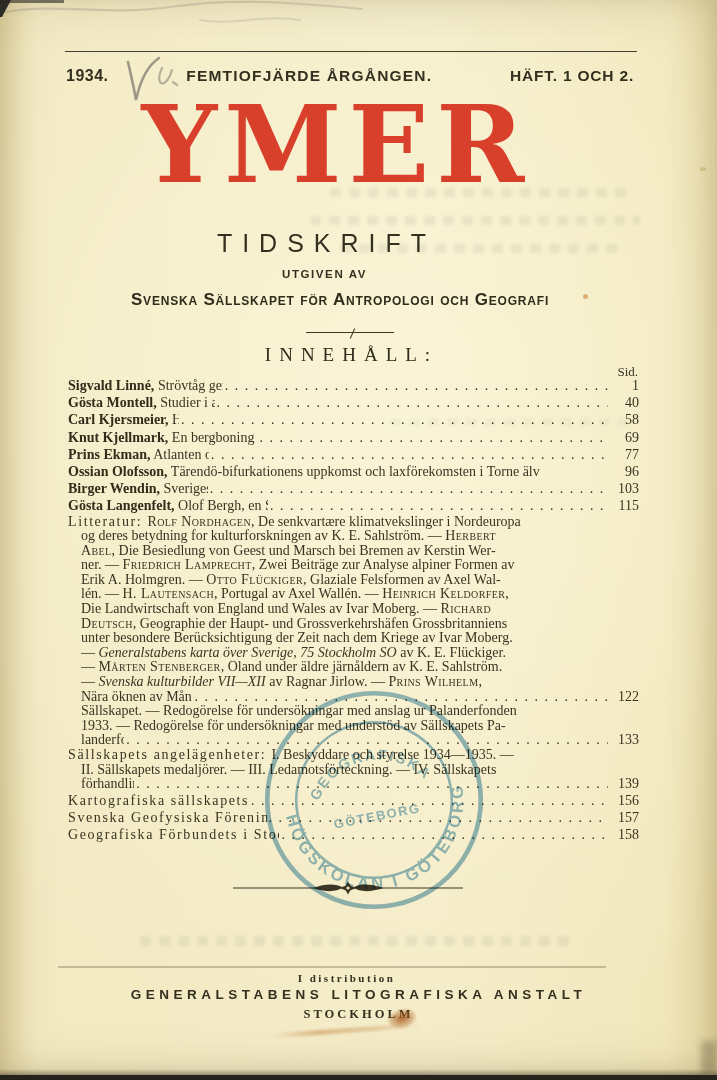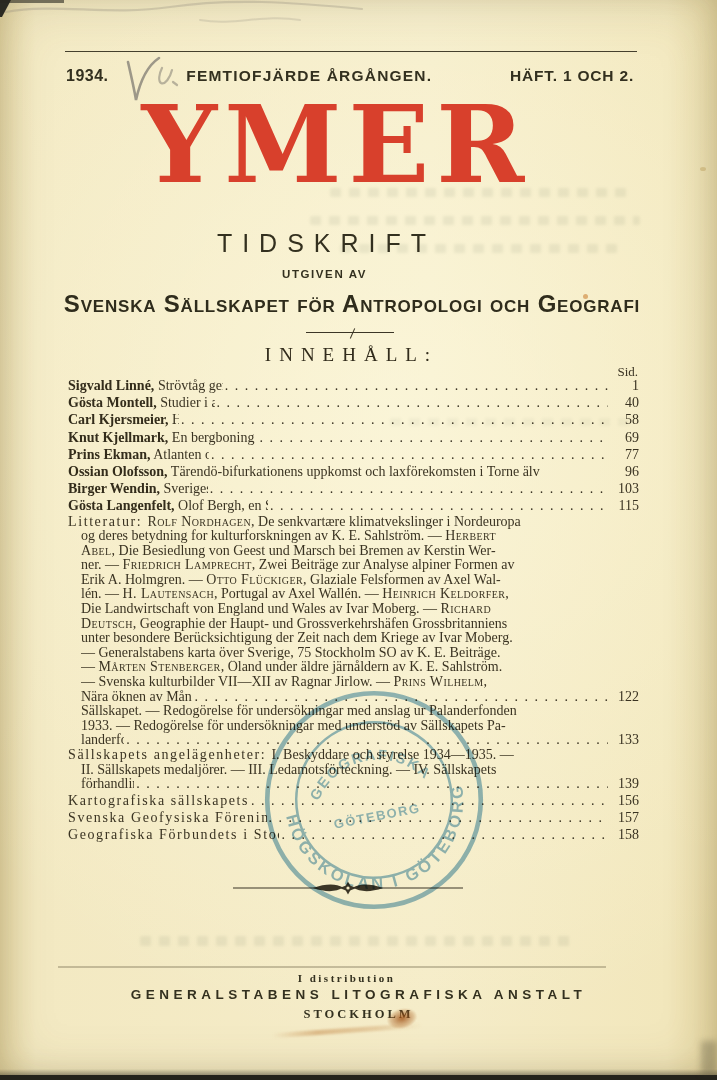--- a/index.html
+++ b/index.html
@@ -20,38 +20,38 @@
   .hdr-issue{font-size:15.5px;letter-spacing:.8px;}
   .header-rule{position:absolute;top:51px;left:65px;width:572px;height:0;border-top:1.6px solid #45402d;}
   
   .y-title{position:absolute;top:92px;left:-22px;width:717px;text-align:center;
     font-family:"DejaVu Serif","Liberation Serif",serif;font-weight:bold;font-size:106px;line-height:1;
     color:#d8402c;letter-spacing:7px;white-space:nowrap;}
   .subtitle{position:absolute;top:229px;left:-32px;width:717px;text-align:center;
     font-family:"Liberation Sans",sans-serif;font-weight:400;font-size:25px;letter-spacing:10px;color:#33301f;white-space:nowrap;}
   .published-by{position:absolute;top:268px;left:-34px;width:717px;text-align:center;
     font-family:"Liberation Sans",sans-serif;font-weight:bold;font-size:11.5px;letter-spacing:1.6px;color:#33301f;}
-  .society{position:absolute;top:290px;left:16px;width:672px;text-align:center;
-    font-family:"Liberation Sans",sans-serif;font-weight:600;font-size:24px;letter-spacing:.8px;
+  .society{position:absolute;top:290px;left:4px;width:672px;text-align:center;
+    font-family:"Liberation Sans",sans-serif;font-weight:600;font-size:17px;letter-spacing:.8px;
     font-variant:small-caps;color:#2f2c1c;white-space:nowrap;}
   .toc-divider{position:absolute;top:332px;left:306px;width:88px;border-top:1.5px solid #3c3626;}
   .toc-divider::after{content:"";position:absolute;left:52%;top:-5px;width:1.4px;height:11px;
     background:#3c3626;transform:rotate(24deg);}
   .toc-heading{position:absolute;top:344px;left:0;width:703px;text-align:center;
     font-size:19px;letter-spacing:8px;color:#322c1c;}
   .sid-label{position:absolute;top:364px;right:79px;font-size:13px;color:#3a3322;}
   
   .toc{position:absolute;top:377px;left:68px;width:571px;font-size:14px;color:#3a3322;}
   .toc-line{display:flex;line-height:14.6px;height:14.6px;white-space:nowrap;}
   .toc-line.wide{line-height:17.2px;height:17.2px;}
   .toc-line.ind{padding-left:13px;}
   .toc-line .txt{white-space:nowrap;flex:0 1 auto;overflow:hidden;}
   .seg-b{font-weight:bold;color:#332c1b;}
   .seg-sc{font-variant:small-caps;letter-spacing:.4px;}
-  .seg-i{}
+  .seg-i{font-style:italic;}
   .seg-sp{letter-spacing:1.6px;}
   .leader{flex:1 1 auto;overflow:hidden;margin:0 4px 0 2px;}
   .leader::after{content:". . . . . . . . . . . . . . . . . . . . . . . . . . . . . . . . . . . . . . . . . . . . . . . . . . . . . . . . . . . . . . . . . . . .";letter-spacing:1.5px;}
   .leader.nodots::after{content:"";}
   .pg{flex:0 0 auto;min-width:27px;text-align:right;}
   
   .ornament{position:absolute;top:881px;left:233px;}
   
   .stamp{position:absolute;top:686px;left:260px;width:228px;height:228px;
     transform:rotate(-11deg);opacity:.52;mix-blend-mode:multiply;}
@@ -183,21 +183,21 @@
       <div class="toc-line ind">
         <span class="txt"><span>Die Landwirtschaft von England und Wales av Ivar Moberg. — </span><span class="seg-sc">Richard</span></span>
       </div>
       <div class="toc-line ind">
         <span class="txt"><span class="seg-sc">Deutsch</span><span>, Geographie der Haupt- und Grossverkehrshäfen Grossbritanniens</span></span>
       </div>
       <div class="toc-line ind">
         <span class="txt"><span>unter besondere Berücksichtigung der Zeit nach dem Kriege av Ivar Moberg.</span></span>
       </div>
       <div class="toc-line ind">
-        <span class="txt"><span>— </span><span class="seg-i">Generalstabens karta över Sverige, 75 Stockholm SO</span><span> av K. E. Beiträge.</span></span>
+        <span class="txt"><span>— </span><span class="seg-i">Generalstabens karta över Sverige, 75 Stockholm SO</span><span> av K. E. Flückiger.</span></span>
       </div>
       <div class="toc-line ind">
         <span class="txt"><span>— </span><span class="seg-sc">Mårten Stenberger</span><span>, Öland under äldre järnåldern av K. E. Sahlström.</span></span>
       </div>
       <div class="toc-line ind">
         <span class="txt"><span>— </span><span class="seg-i">Svenska kulturbilder VII—XII</span><span> av Ragnar Jirlow. — </span><span class="seg-sc">Prins Wilhelm</span><span>,</span></span>
       </div>
       <div class="toc-line ind">
         <span class="txt"><span>Nära öknen av Måns Mannerfelt </span></span>
         <span class="leader"></span>

